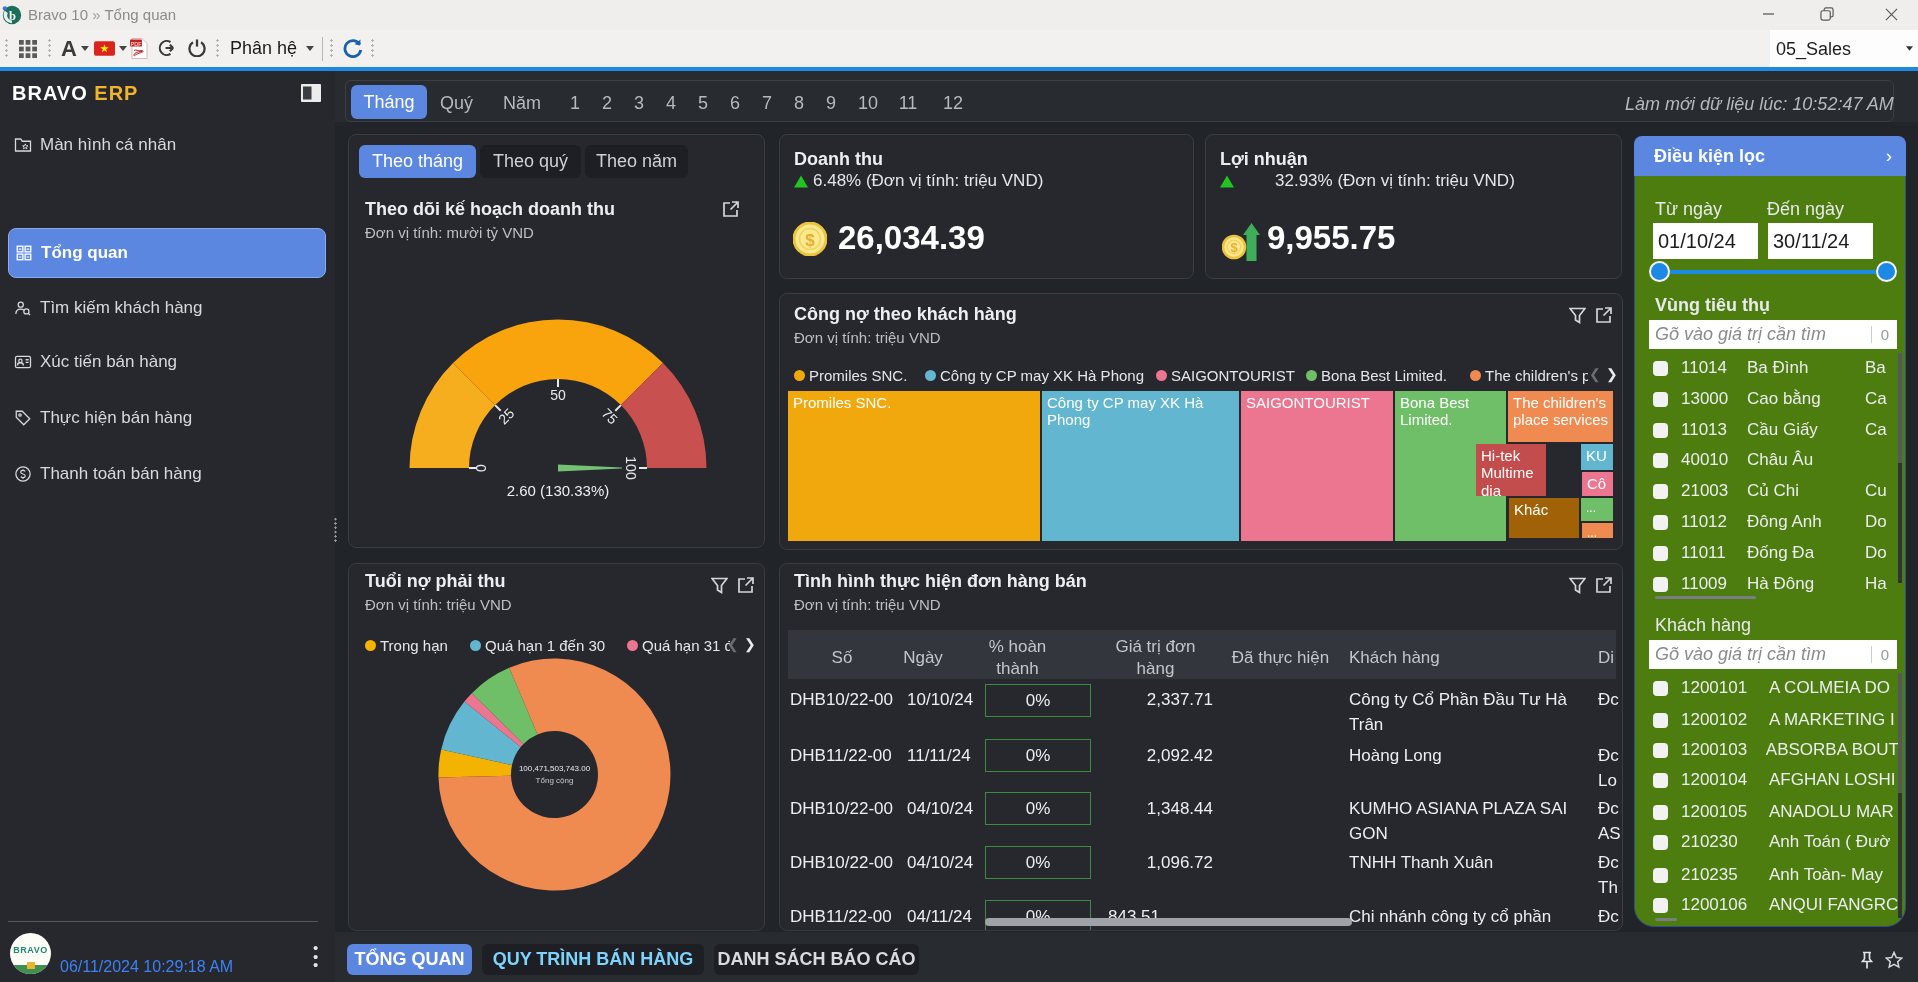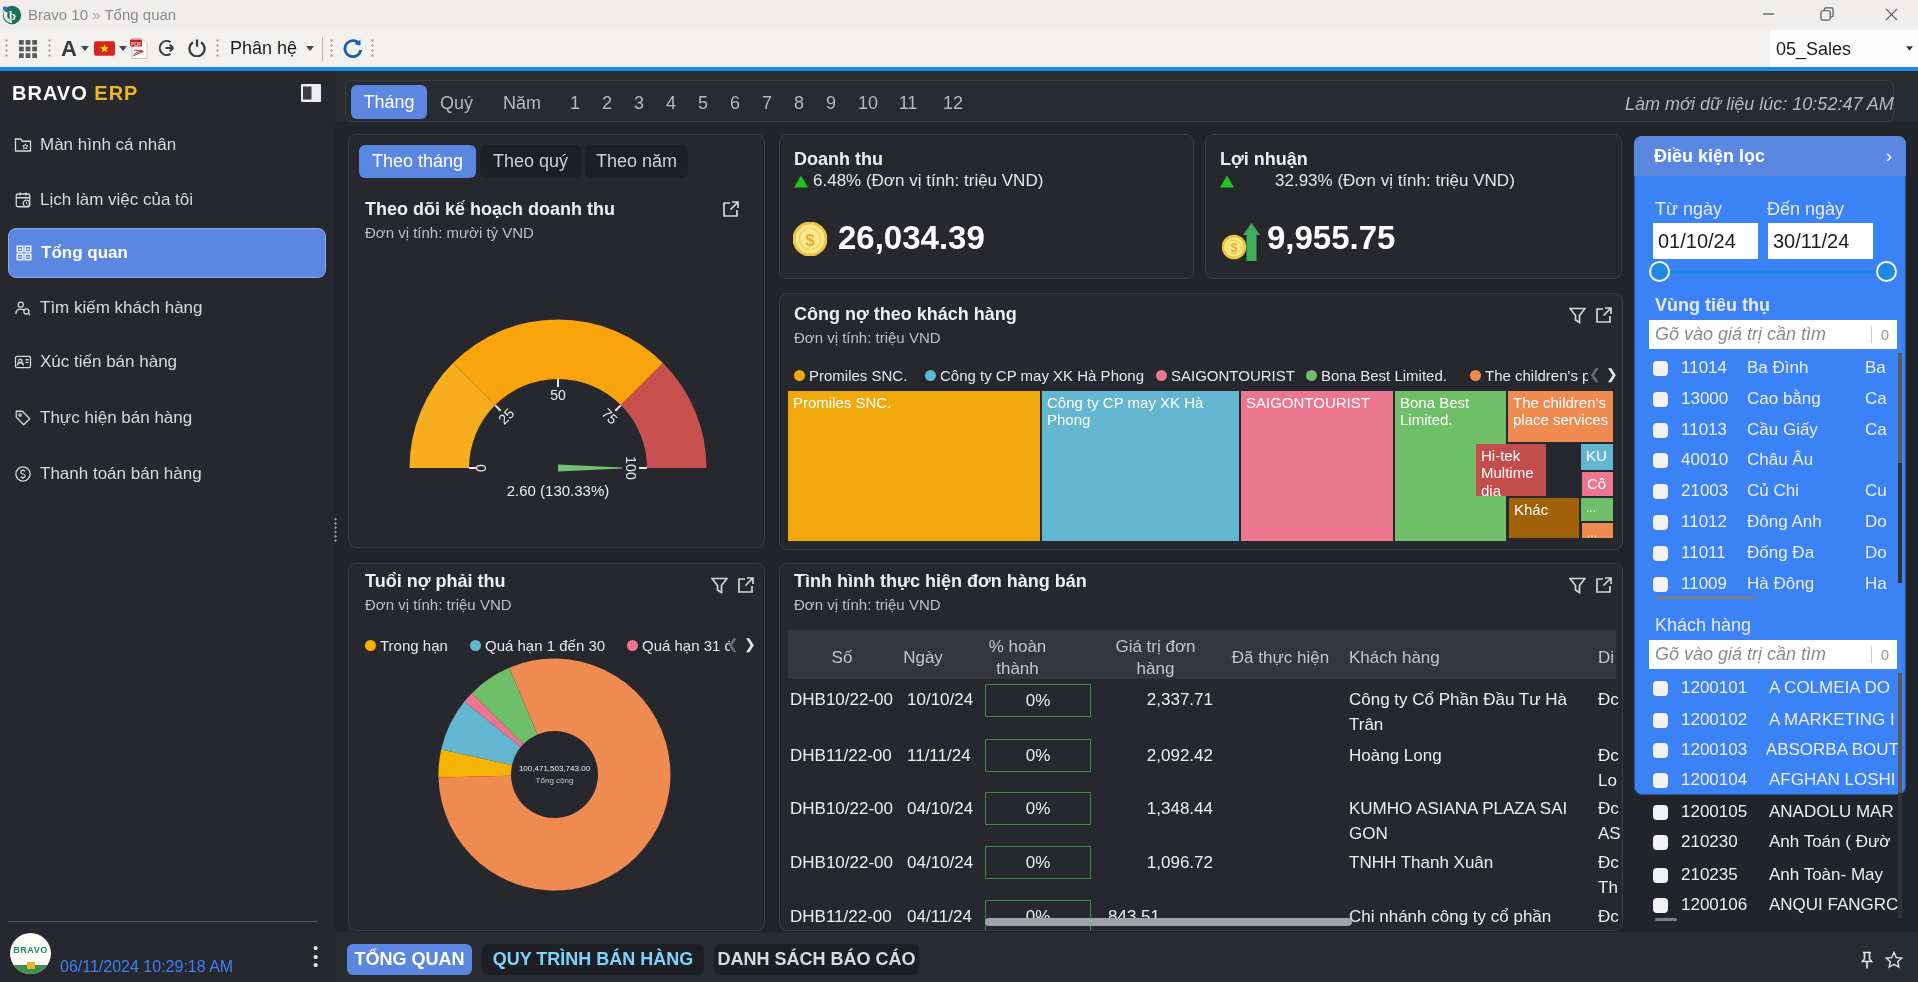--- a/index.html
+++ b/index.html
@@ -19,21 +19,21 @@
 .card { position:absolute; background:#26282d; border:1px solid #393c42; border-radius:8px; }
 .ctitle { position:absolute; color:#eceef0; font-size:18px; font-weight:bold; }
 .csub { position:absolute; color:#bcbfc4; font-size:15px; }
 .cicons { position:absolute; display:flex; gap:9px; }
 .tbtn { position:absolute; border-radius:6px; font-size:18px; color:#cdd0d4; background:#1d1f24; display:flex; align-items:center; justify-content:center; white-space:nowrap; }
 .tbtn.sel { background:#5b87e0; color:#fff; }
 .leg { display:flex; align-items:center; gap:4px; color:#e4e6e9; font-size:15px; white-space:nowrap; }
 .dot { width:11px; height:11px; border-radius:50%; flex:0 0 auto; }
 .cell { position:absolute; overflow:hidden; color:#fff; font-size:15px; line-height:1.15; }
 .cell span { display:inline-block; padding:3px 2px 0 5px; }
-#fpanel { position:absolute; left:1634px; top:136px; width:272px; height:659px; background:#3b82f6; border:1px solid #2f4f94; border-radius:8px; }
+#fpanel { position:absolute; left:1634px; top:136px; width:272px; height:791px; background:#4d7c0f; border:1px solid #2f4f94; border-radius:20px; }
 #fhead { position:absolute; left:-1px; top:-1px; width:272px; height:40px; background:#5b87e0; border-radius:8px 8px 0 0; color:#fff; font-size:18px; font-weight:bold; line-height:40px; padding-left:20px; }
 .flabel { position:absolute; color:#e8eaec; font-size:18px; }
 .finput { position:absolute; background:#fff; color:#1c1c1c; font-size:20px; display:flex; align-items:center; padding-left:5px; }
 .chkrow { position:absolute; left:18px; height:30px; display:flex; align-items:center; color:#eceef0; font-size:17px; white-space:nowrap; overflow:hidden; width:246px; }
 .chk { width:15px; height:15px; border-radius:4px; background:#f2f2f2; margin-right:13px; flex:0 0 auto; }
 .srch { position:absolute; left:14px; width:248px; height:29px; background:#fff; display:flex; align-items:center; }
 .srch .ph { color:#8a8a8a; font-style:italic; font-size:18px; padding-left:6px; flex:1; white-space:nowrap; }
 .srch .cnt { color:#9a9a9a; font-size:15px; border-left:1px solid #ccc; padding:0 8px 0 9px; }
 .th { position:absolute; color:#c3c6cb; font-size:17px; text-align:center; line-height:1.3; }
 .td { position:absolute; color:#eceef0; font-size:17px; white-space:nowrap; }
@@ -128,28 +128,20 @@
   <svg class="abs" style="left:301px;top:13px;" width="20" height="18" viewBox="0 0 20 18">
       <rect width="20" height="18" rx="1" fill="#ececec"></rect>
       <rect x="2" y="2.5" width="8.5" height="13" fill="#3a3d42"></rect>
     </svg>
   <div class="menuitem" style="top:49px;">
     <svg width="18" height="18" viewBox="0 0 24 24" fill="none" stroke="#d7d9db" stroke-width="1.7">
         <path d="M2 4 H9 L11 7 H22 V20 H2 Z"></path>
         <path d="M15 10.5 L16 13 L18.6 13 L16.6 14.6 L17.3 17.2 L15 15.7 L12.7 17.2 L13.4 14.6 L11.4 13 L14 13 Z" stroke-width="1.2"></path>
       </svg>
     Màn hình cá nhân</div>
-  <div class="menuitem" style="top:104px;">
-    <svg width="18" height="18" viewBox="0 0 24 24" fill="none" stroke="#d7d9db" stroke-width="1.7">
-        <rect x="3" y="4" width="18" height="17" rx="2"></rect>
-        <path d="M3 9 H21 M8 2 V6 M16 2 V6"></path>
-        <circle cx="16.5" cy="16.5" r="4.2"></circle>
-        <path d="M16.5 14.5 V16.8 L18.2 17.6" stroke-width="1.3"></path>
-      </svg>
-    Lịch làm việc của tôi</div>
   <div class="menuitem sel" style="top:157px;">
     <svg width="18" height="18" viewBox="0 0 24 24" fill="none" stroke="#ffffff" stroke-width="1.8">
         <rect x="3" y="3" width="7.5" height="7.5"></rect>
         <rect x="13.5" y="3" width="7.5" height="7.5"></rect>
         <rect x="3" y="13.5" width="7.5" height="7.5"></rect>
         <rect x="13.5" y="13.5" width="7.5" height="7.5"></rect>
         <path d="M5 6.8 H8.5 M5 17.3 H8.5 M15.5 6.8 H19 M15.5 17.3 H19" stroke-width="1.4"></path>
       </svg>
     Tổng quan</div>
   <div class="menuitem" style="top:212px;">

